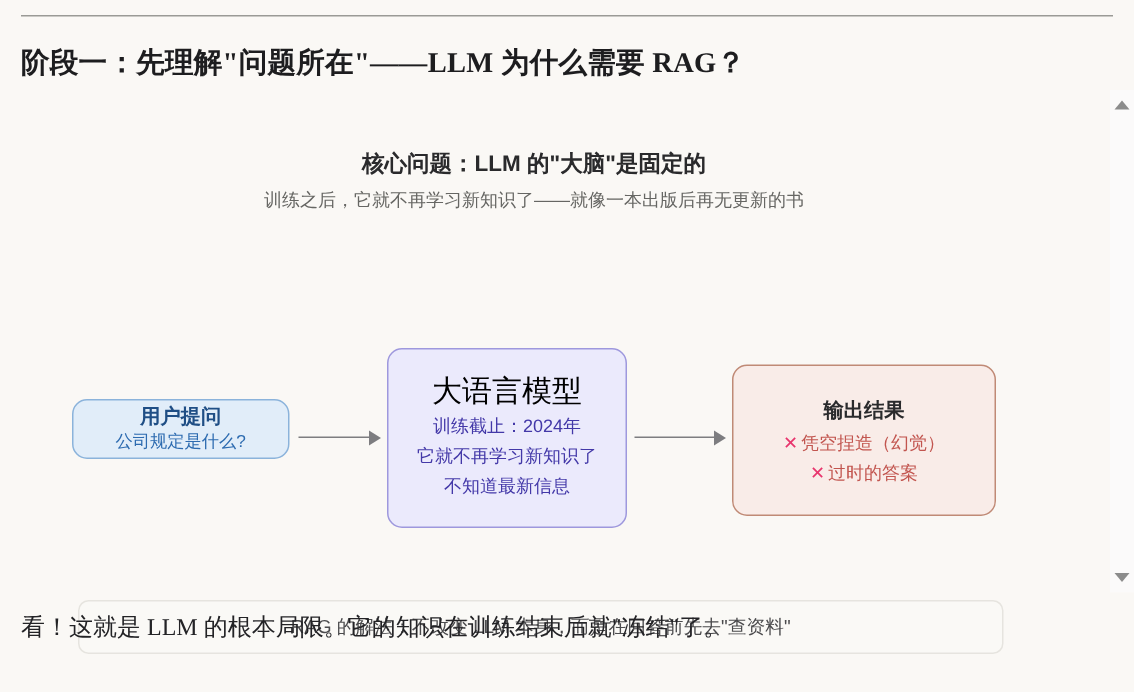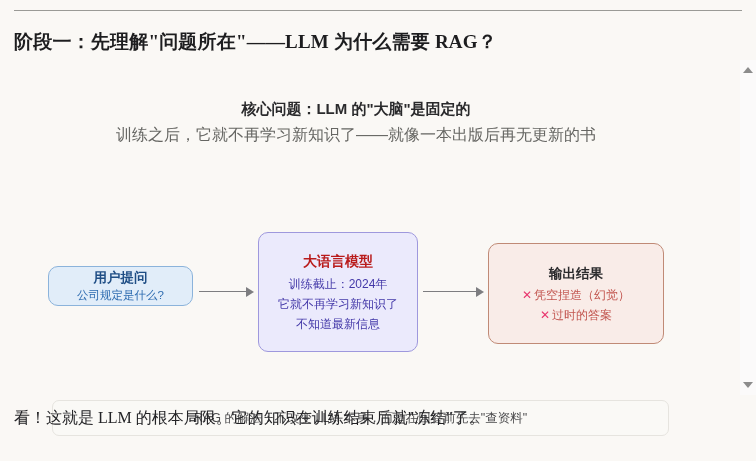--- a/index.html
+++ b/index.html
@@ -100,21 +100,21 @@
     font-size: 15px;
     font-weight: bold;
     color: #2a2a2c;
   }
   .diagram-subtitle {
     position: absolute;
     left: 0;
     top: 65px;
     width: 712px;
     text-align: center;
-    font-size: 16px;
+    font-size: 12px;
     color: #666663;
   }
 
   .node {
     position: absolute;
     box-sizing: border-box;
     border-radius: 10px;
     display: flex;
     flex-direction: column;
     align-items: center;
@@ -146,23 +146,23 @@
   
   .node-llm {
     left: 258px;
     top: 172px;
     width: 160px;
     height: 120px;
     background: #ebeafc;
     border: 1px solid #9e98dd;
   }
   .node-llm .node-title {
-    font-size: 14px;
-    font-weight: bold;
-    color: #b91c1c;
+    font-size: 20px;
+    font-weight: normal;
+    color: #000000;
     line-height: 22px;
     margin-bottom: 2px;
   }
   .node-llm .node-line {
     font-size: 12px;
     color: #4338a8;
     line-height: 20px;
   }
 
   

